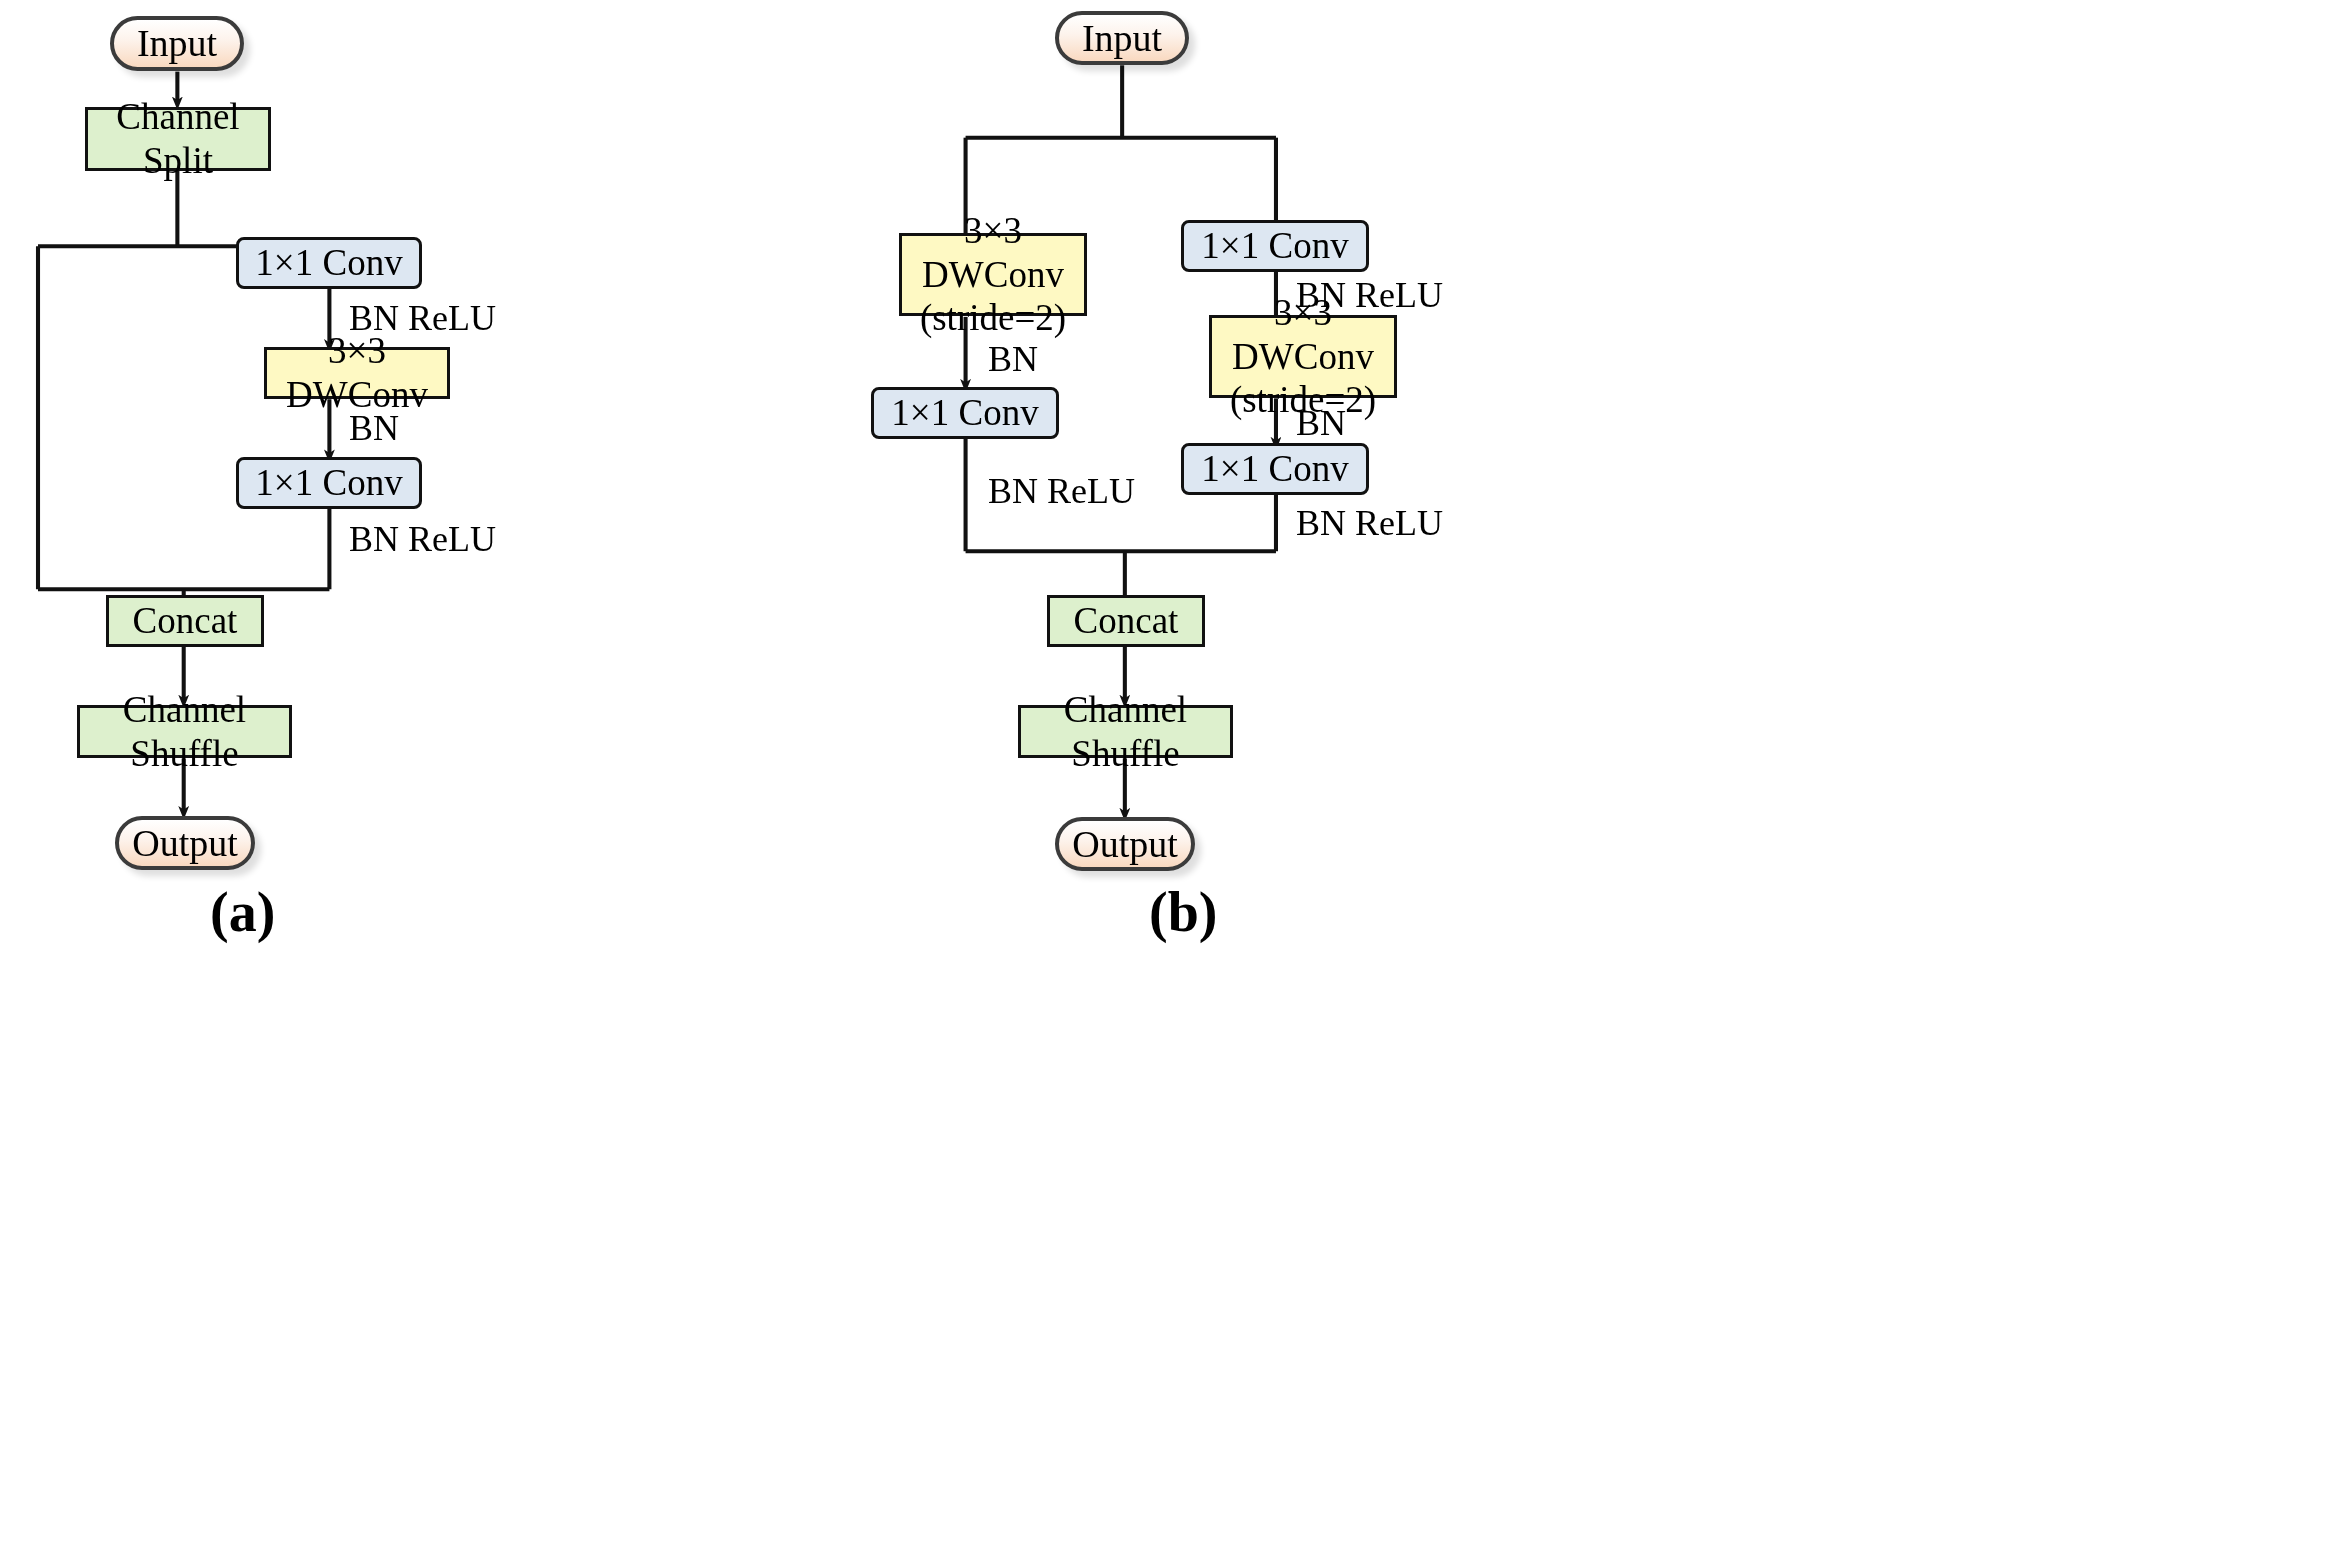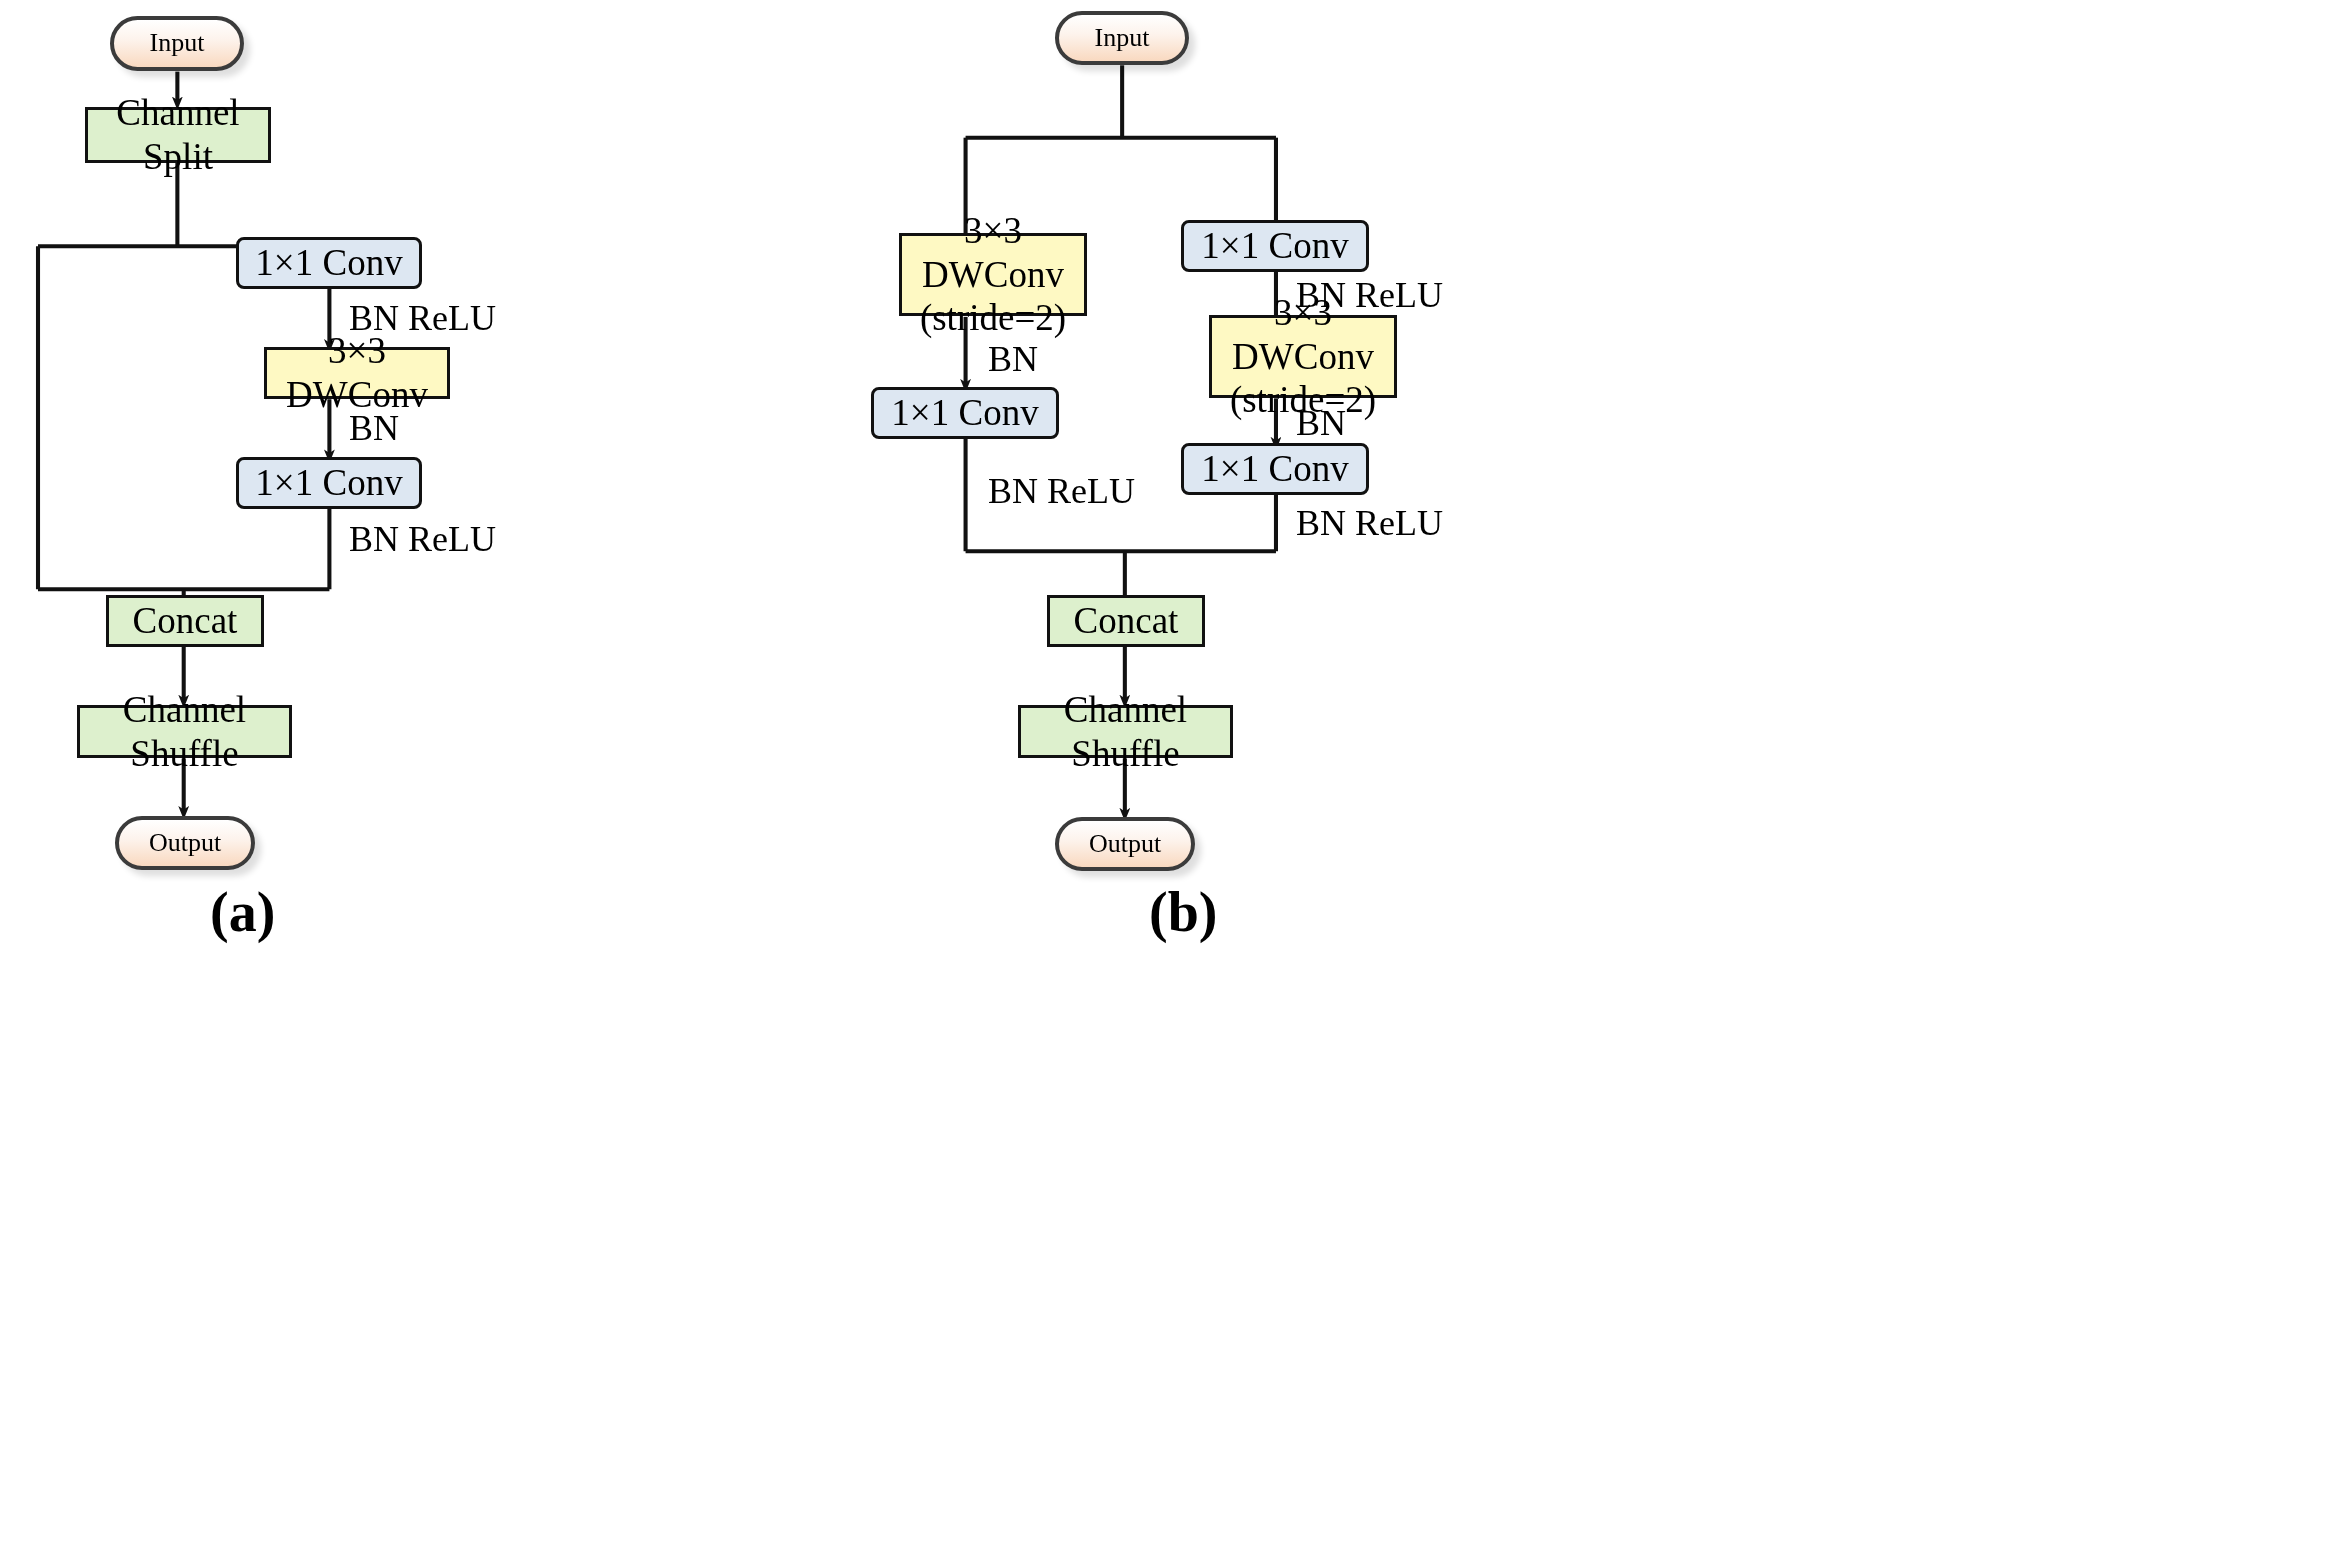--- a/index.html
+++ b/index.html
@@ -12,21 +12,21 @@
         justify-content:center;text-align:center;line-height:1.18;}
 
   
   .box{border:3.6px solid #111111;font-size:37px;}
   .box.two-line{font-size:37px;}
   .fill-green{background:#ddf0cd;}
   .fill-blue{background:#dde7f2;border-radius:8px;}
   .fill-purple{background:#fef9c3;margin-left:28px;}
 
   
-  .term{border:4.5px solid #3b3b3b;border-radius:34px;font-size:26px;
+  .term{border:4.5px solid #3b3b3b;border-radius:34px;font-size:38px;
         background:linear-gradient(to bottom,#ffffff 0%,#fdf3ec 42%,#f9d9c0 100%);
         box-shadow:6.3px 6.3px 6.3px rgba(0,0,0,0.13);}
 
   .edge-label{position:absolute;font-size:36px;white-space:nowrap;}
   .panel-caption{position:absolute;font-size:56px;font-weight:bold;
                  font-family:"Liberation Serif","DejaVu Serif",serif;}
 </style>
 </head>
 <body>
 
@@ -86,21 +86,21 @@
       <line x1="1243" y1="714" x2="1243" y2="775" marker-end="url(#arw)"></line>
 
       <line x1="1243" y1="838" x2="1243" y2="900" marker-end="url(#arw)"></line>
     </g>
   </svg>
 
   <div class="node term" style="left:110px;top:16.3px;width:134px;height:55px;">
     <span>Input</span>
   </div>
 
-  <div class="node box fill-green" style="left:85px;top:107px;width:186px;height:56px;">
+  <div class="node box fill-green" style="left:85px;top:107px;width:186px;height:64px;">
     <span>Channel Split</span>
   </div>
 
   <div class="node box fill-blue" style="left:236px;top:237px;width:186px;height:52px;">
     <span>1×1 Conv</span>
   </div>
 
   <div class="node box fill-purple" style="left:236px;top:347px;width:186px;height:52px;">
     <span>3×3 DWConv</span>
   </div>

